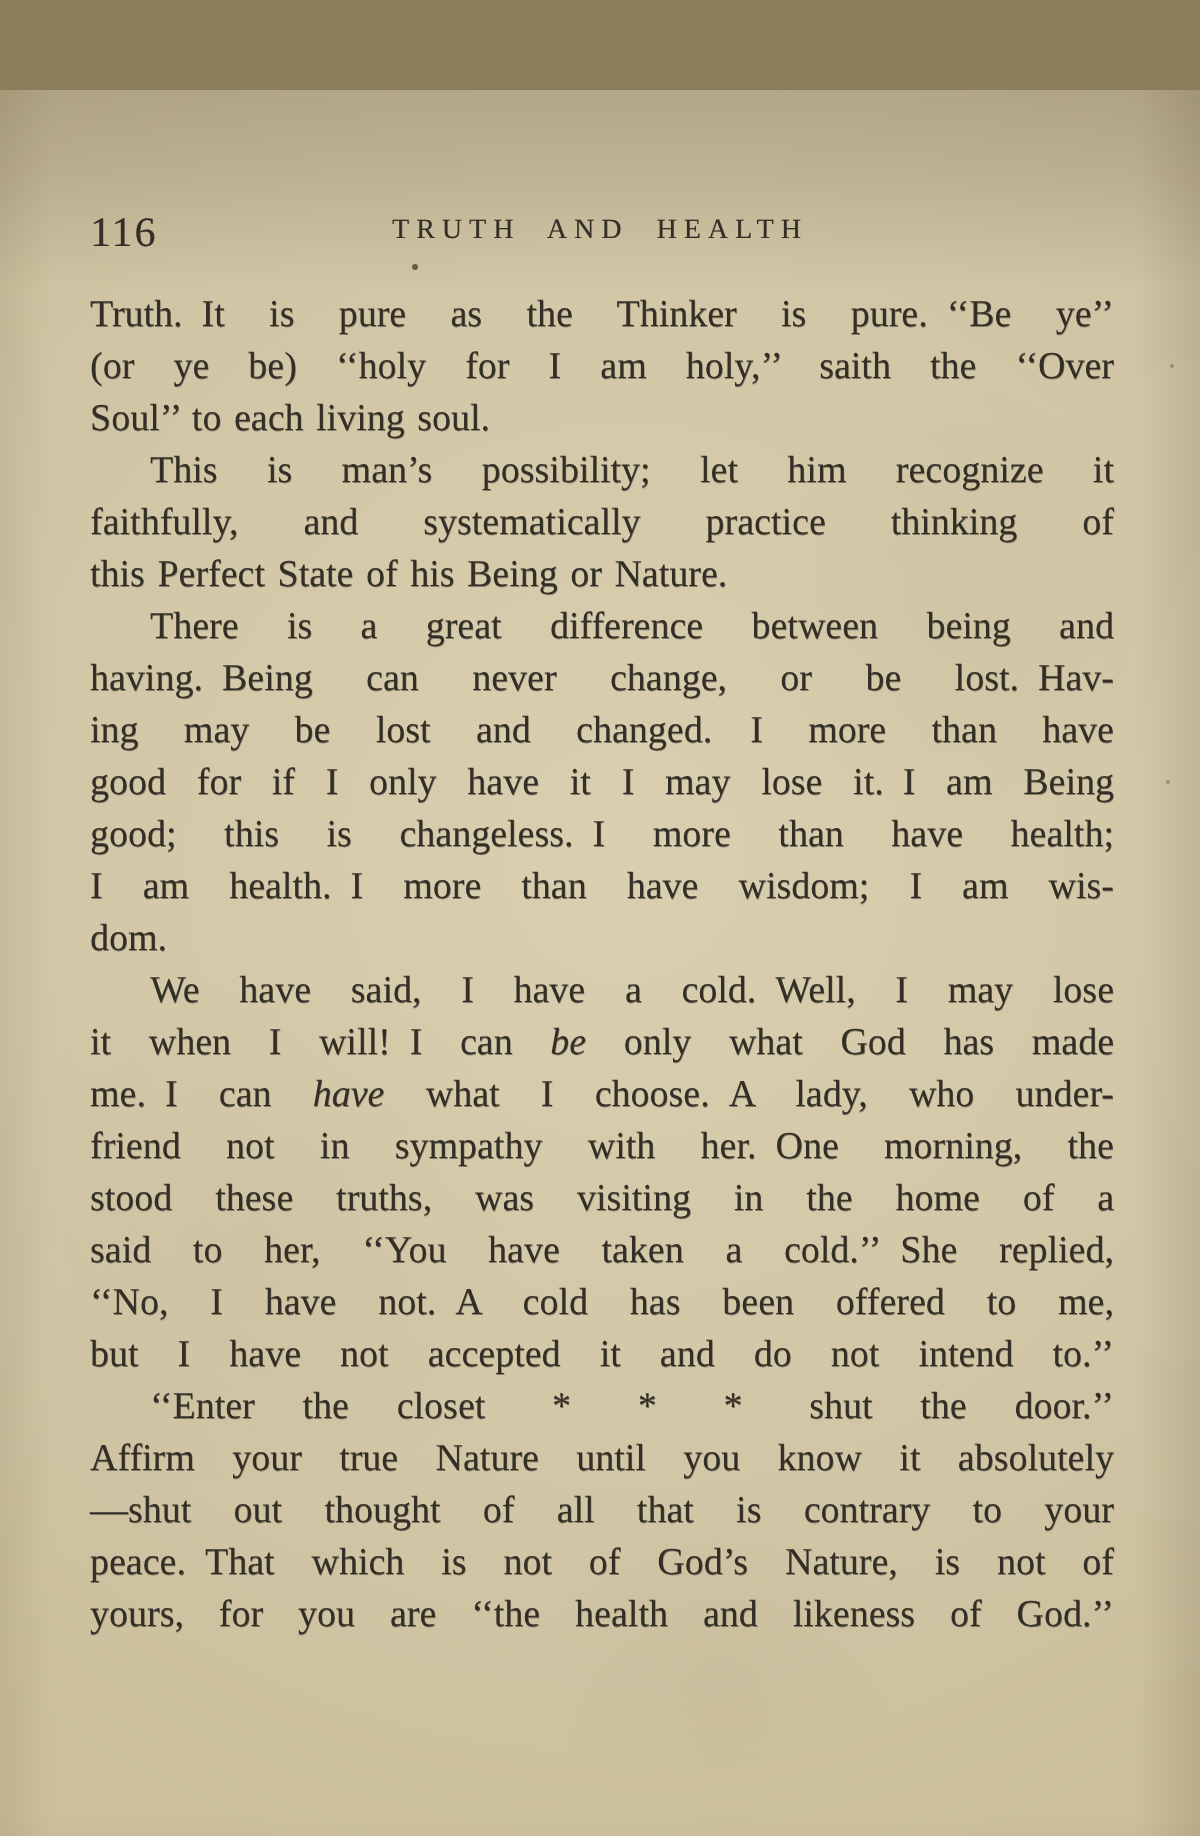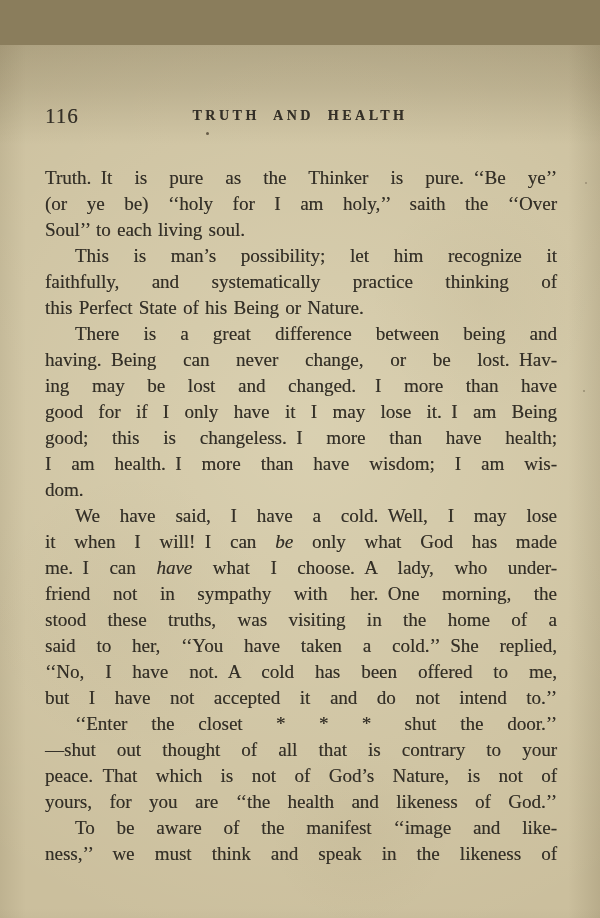--- a/index.html
+++ b/index.html
@@ -23,25 +23,25 @@
     margin-top: 45px;
   }
   .header { position: absolute; top: 59px; left: 45px; right: 45px; height: 26px; }
   .pageno {
     position: absolute; left: 0; top: 0;
     font-size: 21px; line-height: 24px; letter-spacing: 1px;
     text-shadow: 0.2px 0.2px 0 rgba(50,44,32,0.55);
   }
   .running-title {
     display: block; text-align: center;
-    font-size: 14px; line-height: 24px; font-weight: bold;
+    font-size: 14px; line-height: 24px; font-weight: normal;
     letter-spacing: 3.5px; word-spacing: 7px;
     text-shadow: 0.2px 0.2px 0 rgba(50,44,32,0.45);
   }
-  .body { position: absolute; top: 120px; left: 45px; width: 512px; }
+  .body { position: absolute; top: 100px; left: 45px; width: 512px; }
   .para { margin: 0; }
   .line {
     font-size: 19px; line-height: 26px;
     word-spacing: 1.5px;
     text-align: justify;
     text-align-last: justify;
     text-shadow: 0.25px 0.25px 0 rgba(50,44,32,0.5);
     white-space: normal;
   }
   .line.indent { padding-left: 30px; }
@@ -86,26 +86,23 @@
         <div class="line"><span>it when I will! I can </span><em>be</em><span> only what God has made</span></div>
         <div class="line"><span>me. I can </span><em>have</em><span> what I choose. A lady, who under-</span></div>
         <div class="line"><span>friend not in sympathy with her. One morning, the</span></div>
         <div class="line"><span>stood these truths, was visiting in the home of a</span></div>
         <div class="line"><span>said to her, ‘‘You have taken a cold.’’ She replied,</span></div>
         <div class="line"><span>‘‘No, I have not. A cold has been offered to me,</span></div>
         <div class="line"><span>but I have not accepted it and do not intend to.’’</span></div>
       </div>
       <div class="para">
         <div class="line indent"><span>‘‘Enter the closet  *  *  *  shut the door.’’</span></div>
+        <div class="line"><span>Affirm your true Nature until you know it absolutely</span></div>
         <div class="line"><span>—shut out thought of all that is contrary to your</span></div>
         <div class="line"><span>peace. That which is not of God’s Nature, is not of</span></div>
         <div class="line"><span>yours, for you are ‘‘the health and likeness of God.’’</span></div>
-      </div>
-      <div class="para">
-        <div class="line indent"><span>To be aware of the manifest ‘‘image and like-</span></div>
-        <div class="line"><span>ness,’’ we must think and speak in the likeness of</span></div>
       </div>
     </div>
   <div class="speck s1"></div>
   <div class="speck s2"></div>
   <div class="speck s3"></div>
   <div class="speck s4"></div>
 </div>
 
 </body></html>

